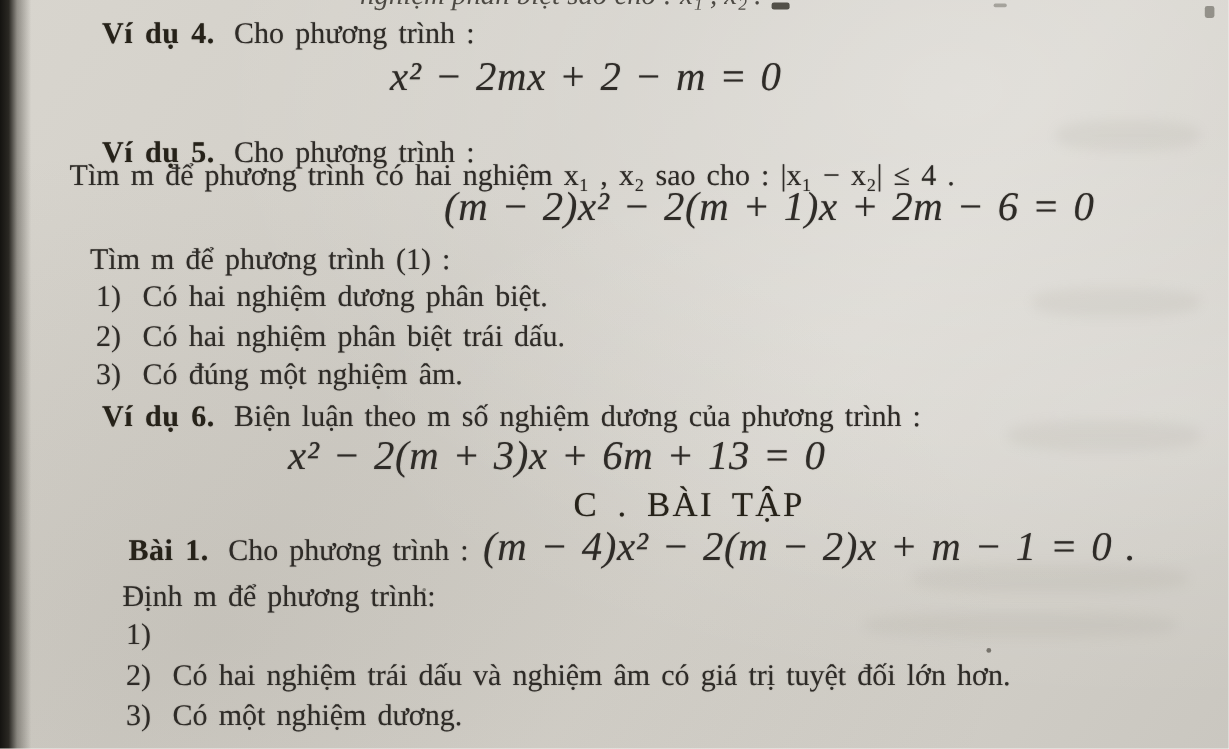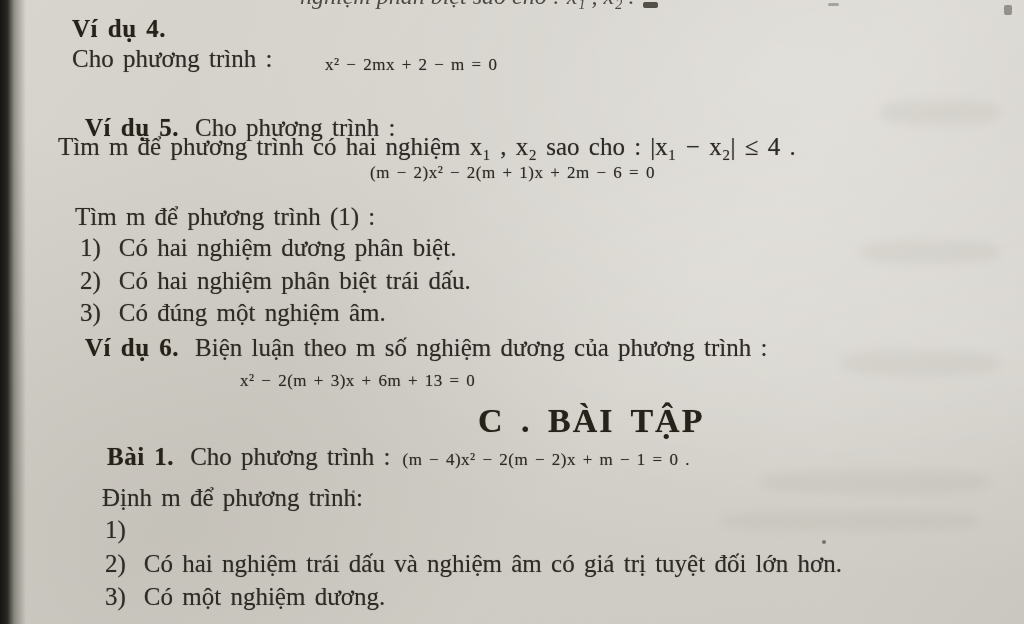--- a/index.html
+++ b/index.html
@@ -22,25 +22,25 @@
     background: linear-gradient(to right, #141310 0%, #2a2823 28%, rgba(60,57,50,0.45) 55%, rgba(60,57,50,0) 100%);
   }
   .line {
     position: absolute; white-space: nowrap;
     font-size: 25px; line-height: 30px; word-spacing: 3px;
     text-shadow: 0 0 1px rgba(46,43,39,0.45);
   }
   .row { display: flex; align-items: baseline; }
   .lbl { font-weight: bold; color: #262219; margin-right: 16px; letter-spacing: 0.5px; }
   .eq {
-    font-size: 17px; letter-spacing: 0.5px; word-spacing: 2px;
+    font-style: italic; font-size: 34px; letter-spacing: 0.5px; word-spacing: 2px;
   }
   .num { margin-right: 18px; }
   .section-heading {
-    font-weight: bold; font-size: 34px; letter-spacing: 2px; word-spacing: 6px; color: #262219;
+    font-weight: normal; font-size: 29px; letter-spacing: 2px; word-spacing: 6px; color: #262219;
   }
   
   .top-clip {
     position: absolute; left: 0; top: 0; width: 1024px; height: 12px; overflow: hidden;
     opacity: 0.85;
   }
   .top-clip .frag {
     position: absolute; left: 300px; top: -17px; font-size: 24px; white-space: nowrap;
     color: #35322c; font-style: italic;
   }
@@ -65,21 +65,21 @@
   <div class="artifact" style="left:1004px; top:5px; width:8px; height:10px; opacity:0.45;"></div>
   <div class="artifact" style="left:822px; top:540px; width:4px; height:4px; opacity:0.6; border-radius:50%;"></div>
   <div class="artifact" style="left:352px; top:490px; width:3px; height:3px; opacity:0.5; border-radius:50%;"></div>
 
   <div class="ghost" style="left:880px; top:100px; width:120px; height:26px;"></div>
   <div class="ghost" style="left:860px; top:240px; width:140px; height:24px;"></div>
   <div class="ghost" style="left:840px; top:350px; width:160px; height:26px;"></div>
   <div class="ghost" style="left:760px; top:470px; width:230px; height:24px;"></div>
   <div class="ghost" style="left:720px; top:510px; width:260px; height:22px;"></div>
 
-  <div class="line row" style="left:72px; top:14px;flex-direction:column;">
+  <div class="line row" style="left:85px; top:14px;">
     <span class="lbl">Ví dụ 4.</span>
     <span>Cho phương trình :</span>
   </div>
   <div class="line eq" style="left:325px; top:50px;">x² − 2mx + 2 − m = 0</div>
   <div class="line" style="left:58px; top:84px;margin-top:48px;">Tìm m để phương trình có hai nghiệm x₁ , x₂ sao cho : |x₁ − x₂| ≤ 4 .</div>
 
   <div class="line row" style="left:85px; top:113px;">
     <span class="lbl">Ví dụ 5.</span>
     <span>Cho phương trình :</span>
   </div>

